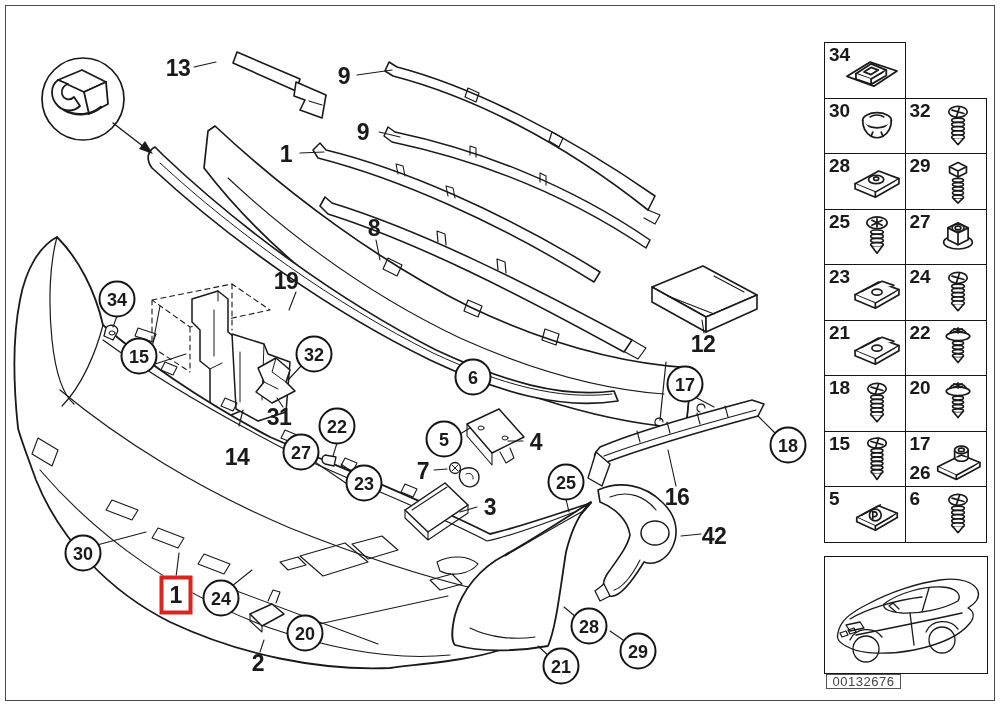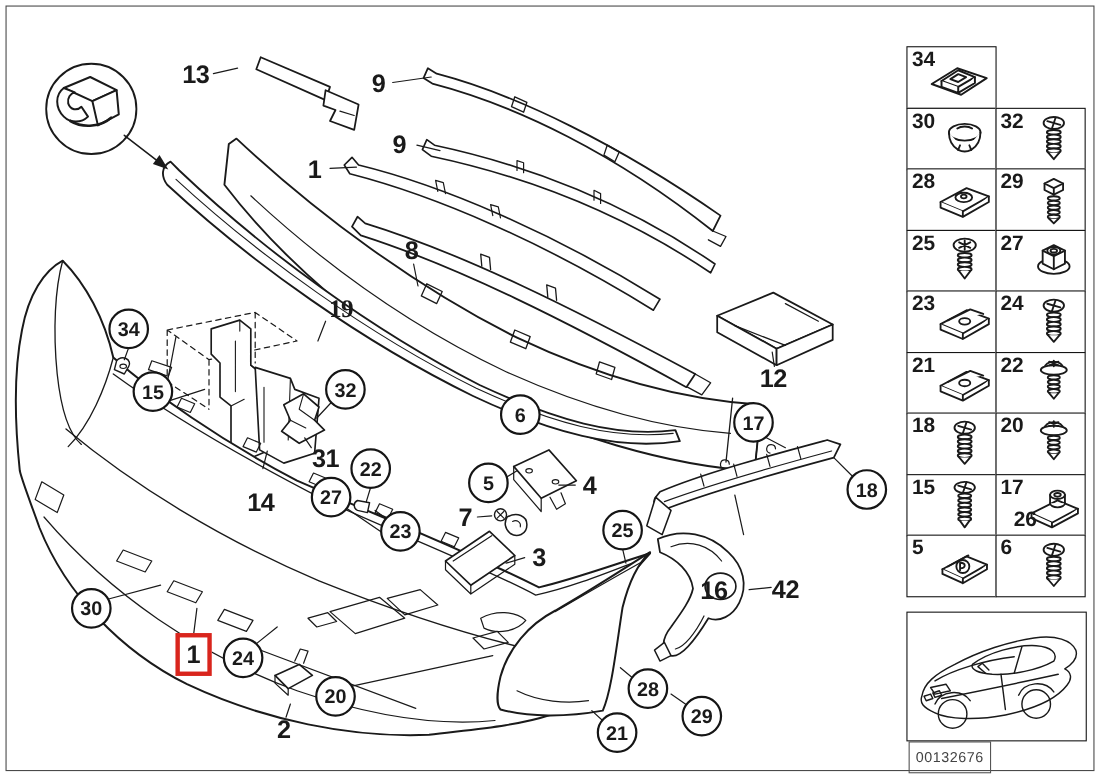--- a/index.html
+++ b/index.html
@@ -15,27 +15,27 @@
               background:#fff;font-size:18px;}
   .lbl.redbox{width:25px;height:31px;border:4px solid #d9251d;background:#fff;font-size:23px;}
   
   #panel{position:absolute;left:824px;top:42px;width:164px;}
   .frow{display:flex;}
   .frow + .frow{margin-top:-1.5px;}
   .fcell{position:relative;width:82px;height:57px;border:1.5px solid #151515;
          box-sizing:border-box;background:#fff;}
   .fcell + .fcell{margin-left:-1.5px;}
   .fnums{position:absolute;left:4px;top:1px;font-size:19px;font-weight:bold;z-index:2;}
-  .fnums .n2{margin-top:7px;margin-left:12px;}
+  .fnums .n2{margin-top:7px;}
   .ficon{position:absolute;right:1px;top:4px;width:54px;height:48px;}
   .fcell.single .ficon{right:4px;top:3px;width:58px;height:50px;}
   #carbox{position:absolute;left:824px;top:556px;width:164px;height:118px;
           border:1.5px solid #151515;box-sizing:border-box;background:#fff;}
   #carbox svg{width:100%;height:100%;}
-  #codebox{position:absolute;left:826px;top:674px;width:75px;height:29px;border:1.2px solid #555;
+  #codebox{position:absolute;left:826px;top:674px;width:75px;height:15px;border:1.2px solid #555;
            box-sizing:border-box;display:flex;align-items:center;justify-content:center;
            font-size:13px;color:#444;letter-spacing:0.5px;}
   svg .ln{stroke:#1a1a1a;fill:none;stroke-linecap:round;stroke-linejoin:round;}
   svg .fw{stroke:#1a1a1a;fill:#fff;stroke-linecap:round;stroke-linejoin:round;}
 </style>
 </head>
 <body>
 
 <div id="stage">
   <div id="frame"></div>
@@ -303,28 +303,28 @@
         <path d="M550 657 L538 646"></path>
     </g>
   </svg>
 
   <div id="label-layer">
       <div class="lbl plain" style="left: 178px; top: 68px;">13</div>
       <div class="lbl plain" style="left: 344px; top: 76px;">9</div>
       <div class="lbl plain" style="left: 363px; top: 132px;">9</div>
       <div class="lbl plain" style="left: 286px; top: 154px;">1</div>
       <div class="lbl plain" style="left: 374px; top: 228px;">8</div>
-      <div class="lbl plain" style="left: 310px; top: 281px; font-family: Liberation Serif, serif;">19</div>
+      <div class="lbl plain" style="left: 286px; top: 281px;">19</div>
       <div class="lbl plain" style="left: 703px; top: 344px; text-align: right;">12</div>
       <div class="lbl plain" style="left: 237px; top: 457px;">14</div>
-      <div class="lbl plain" style="left: 296px; top: 417px;">31</div>
+      <div class="lbl plain" style="left: 279px; top: 417px;">31</div>
       <div class="lbl plain" style="left: 536px; top: 442px;">4</div>
       <div class="lbl plain" style="left: 423px; top: 471px;">7</div>
       <div class="lbl plain" style="left: 490px; top: 507px;">3</div>
-      <div class="lbl plain" style="left: 649px; top: 497px; margin-top: 40px;">16</div>
+      <div class="lbl plain" style="left: 677px; top: 497px;">16</div>
       <div class="lbl plain" style="left: 714px; top: 536px;">42</div>
       <div class="lbl plain" style="left: 258px; top: 663px;">2</div>
       <div class="lbl circle" style="left: 117px; top: 299px;">34</div>
       <div class="lbl circle" style="left: 139px; top: 356px;">15</div>
       <div class="lbl circle" style="left: 314px; top: 354px;">32</div>
       <div class="lbl circle" style="left: 337px; top: 426px;">22</div>
       <div class="lbl circle" style="left: 301px; top: 452px;">27</div>
       <div class="lbl circle" style="left: 364px; top: 483px;">23</div>
       <div class="lbl circle" style="left: 473px; top: 377px;">6</div>
       <div class="lbl circle" style="left: 444px; top: 439px;">5</div>

